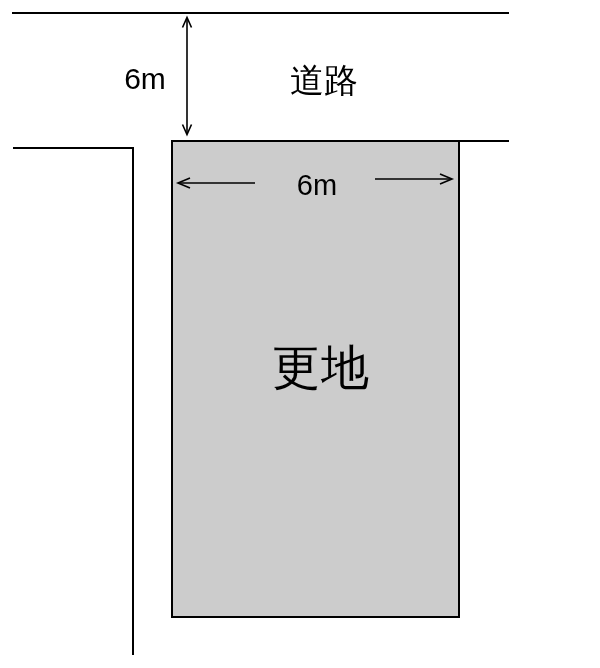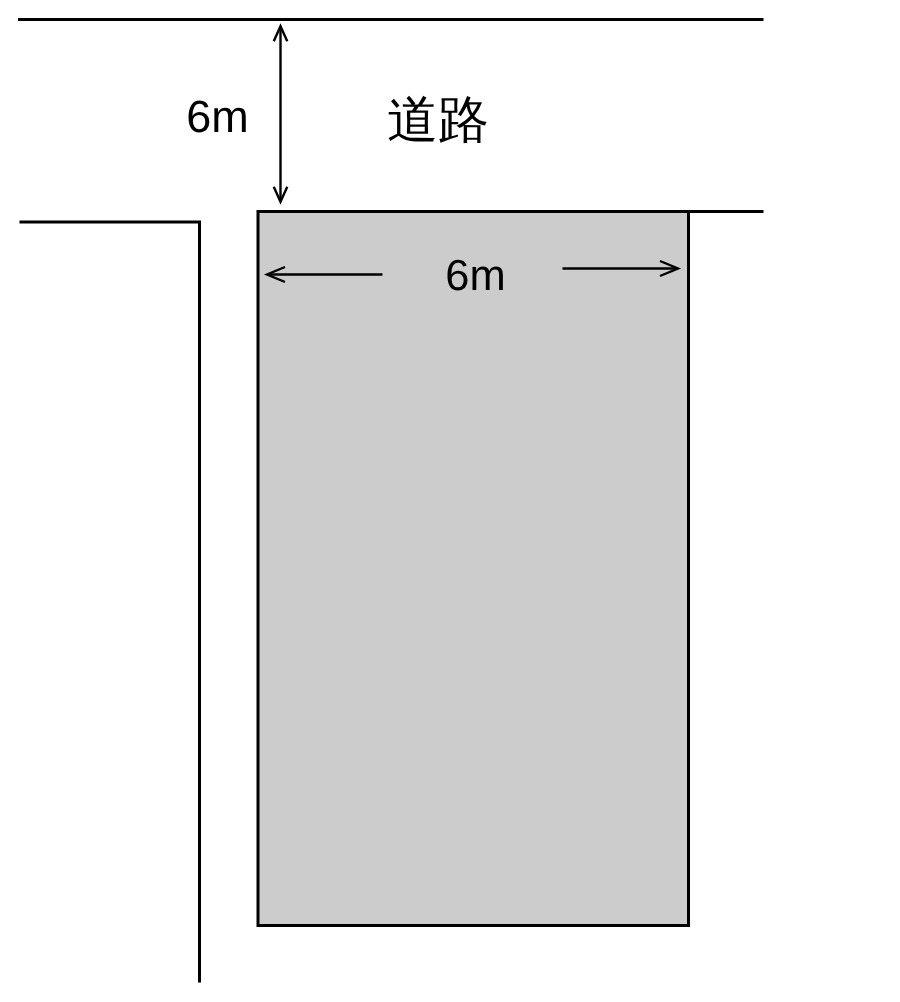--- a/index.html
+++ b/index.html
@@ -22,21 +22,21 @@
   }
   .label {
     position: absolute;
     transform: translate(-50%, -50%);
     white-space: nowrap;
     color: #000000;
     line-height: 1;
     user-select: none;
   }
   .label-6m   { left: 145px; top: 79px;  font-size: 30px; }
-  .label-road { left: 292px; top: 80px;  font-size: 34px; letter-spacing: 0px; }
+  .label-road { left: 324px; top: 80px;  font-size: 34px; letter-spacing: 0px; }
   .label-9m   { left: 317px; top: 185px; font-size: 29px; }
   .label-plot { left: 321px; top: 368px; font-size: 48px; letter-spacing: 1px; }
 </style>
 </head>
 <body>
 
 <div class="canvas">
 
   <svg width="600" height="668" viewBox="0 0 600 668">
 
@@ -64,14 +64,15 @@
       <polyline points="440,174 452,179 440,184"></polyline>
     </g>
   </svg>
 
   <div class="label label-6m">6m</div>
 
   <div class="label label-road">道路</div>
 
   <div class="label label-9m">6m</div>
 
+  <div class="label label-plot">更地</div>
 
 </div>
 
 </body></html>

